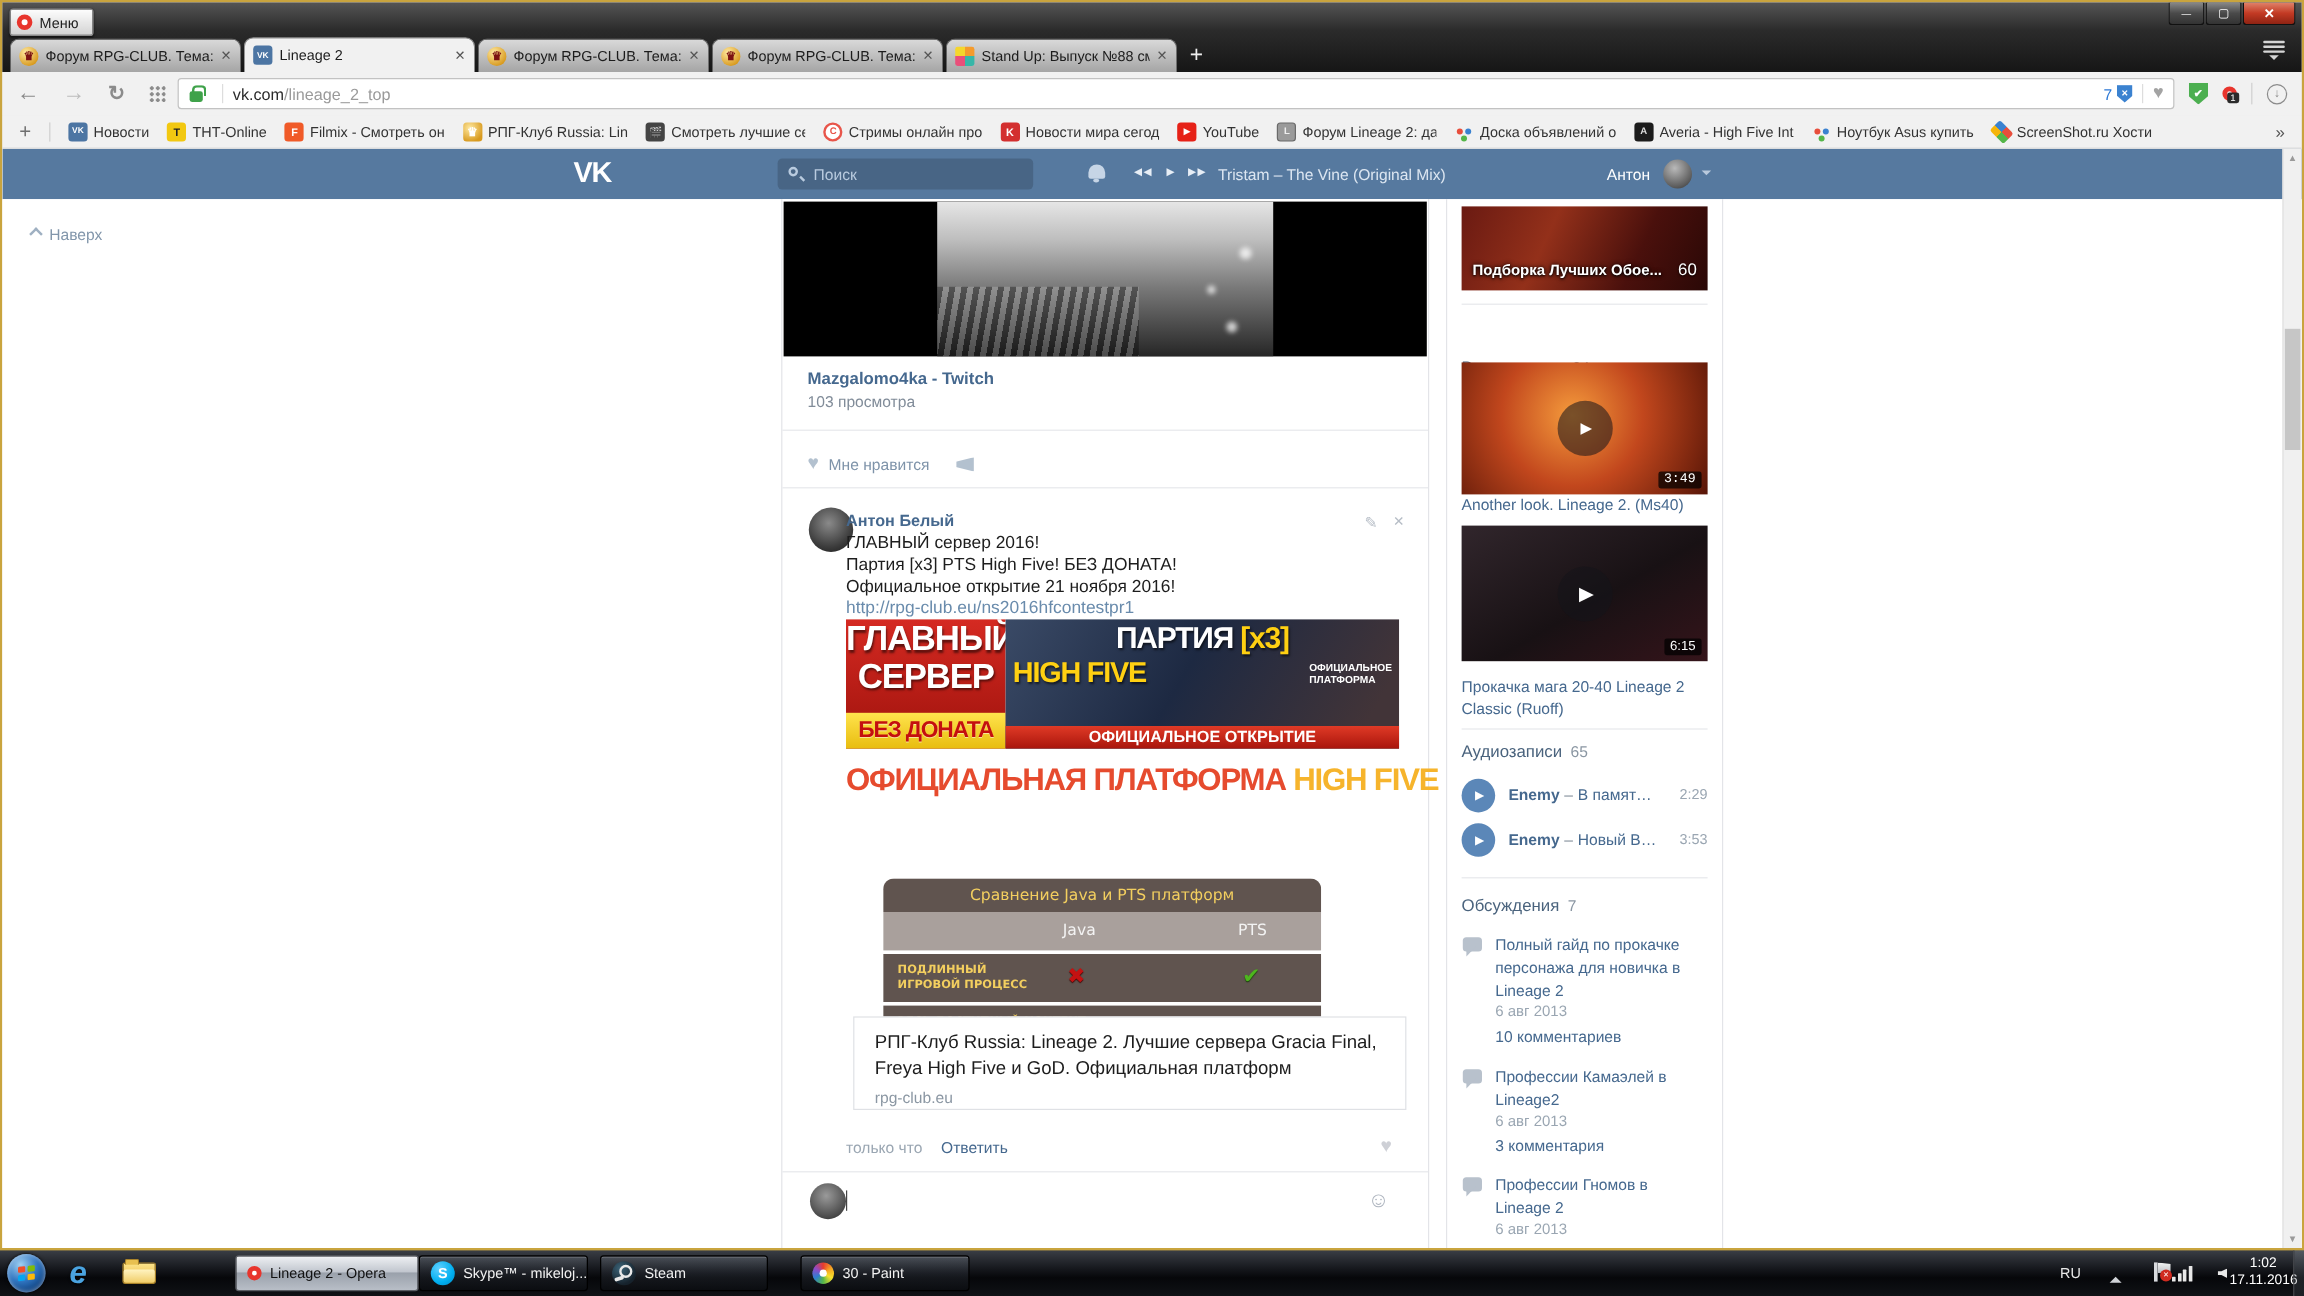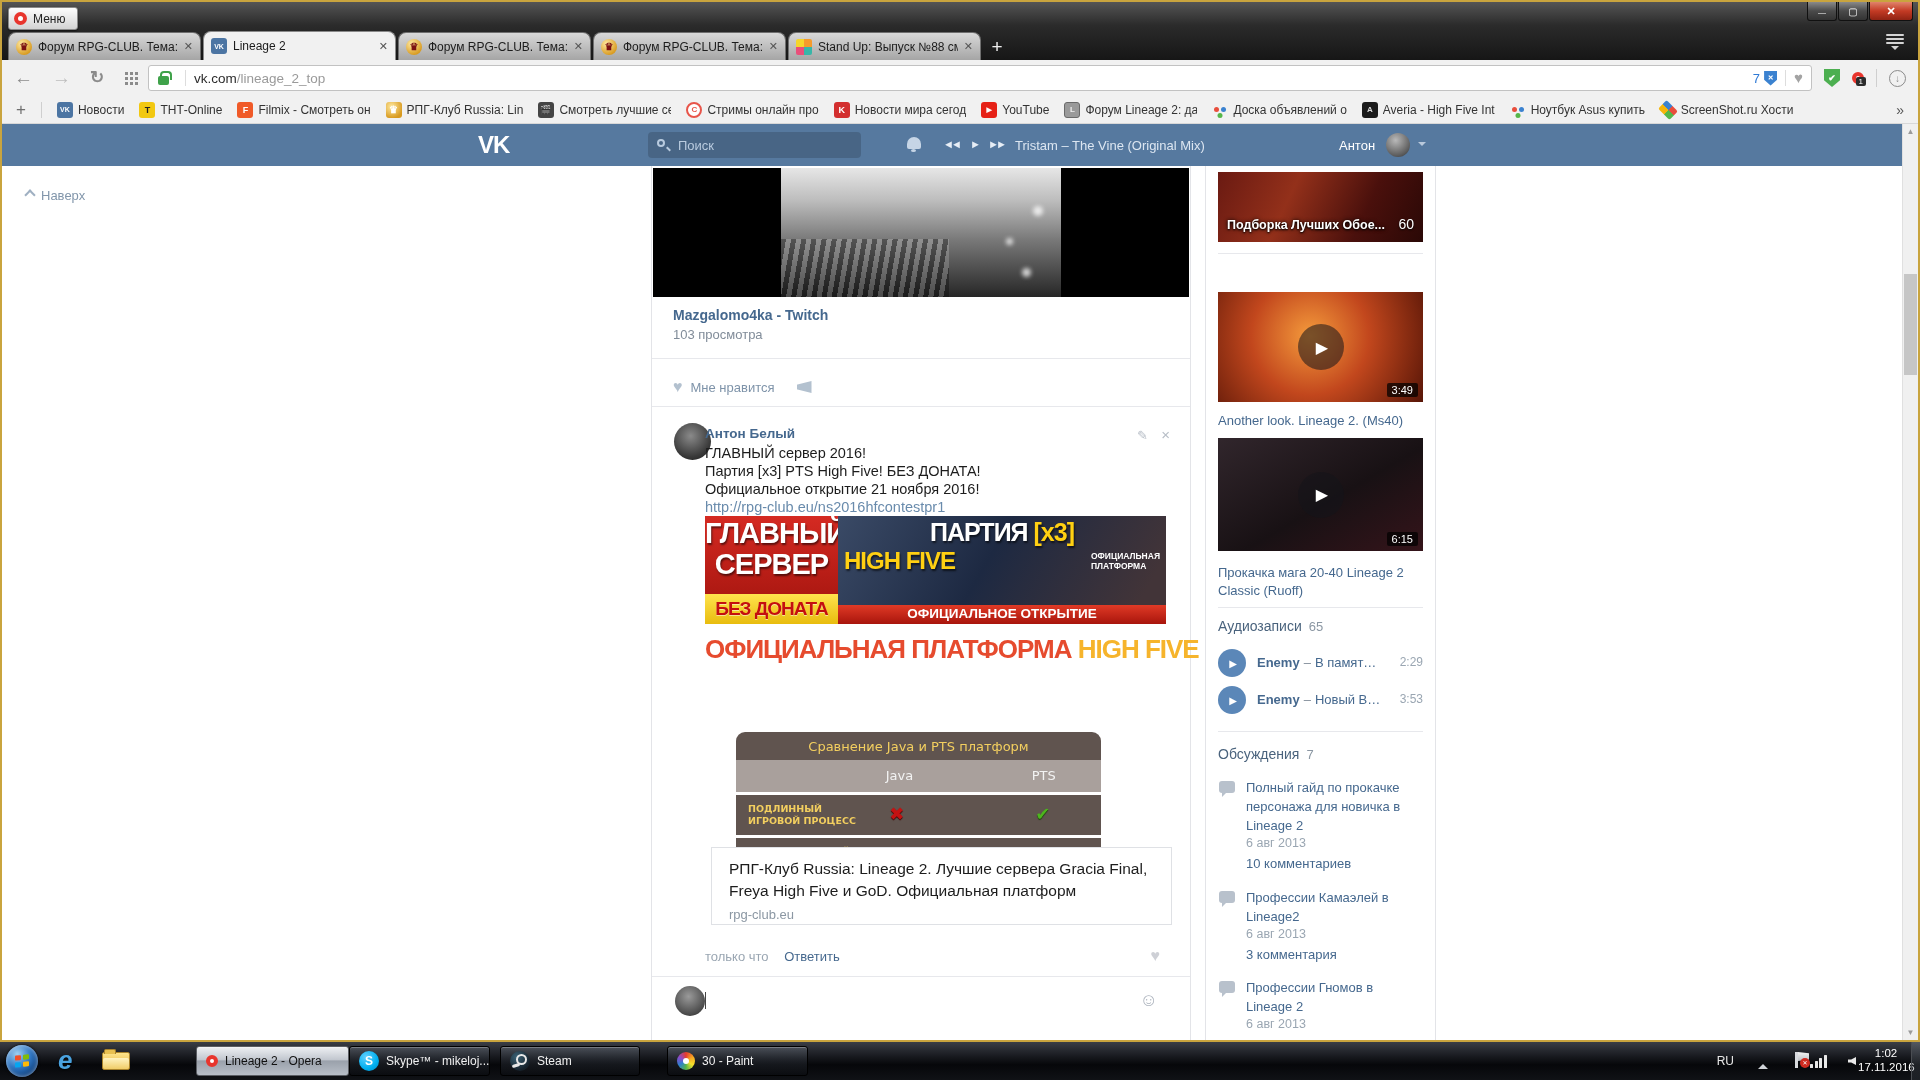--- a/index.html
+++ b/index.html
@@ -215,21 +215,21 @@
     background:linear-gradient(115deg,#6a1a12 0%,#93301a 35%,#4a100c 70%,#2a0806 100%); }
   #sb-featured .ttl { position:absolute; left:9px; bottom:10px; color:#fff; font-weight:bold; font-size:12.5px;
     text-shadow:0 1px 2px #000, 0 0 4px #000; }
   #sb-featured .cnt { position:absolute; right:9px; bottom:10px; color:#fff; font-size:14px; text-shadow:0 1px 2px #000; }
   .sb-sep { position:absolute; left:0; right:0; height:1px; background:#e7e8ec; }
   #sbsep1{top:87px;} #sbsep2{top:441px;} #sbsep3{top:565px;}
   .sb-h { position:absolute; left:0; font-size:14px; color:#4a637d; }
   .sb-h .cnt { color:#8b97a3; font-size:13px; margin-left:7px; }
   #sbh-videos{top:108px;margin-top:24px;} #sbh-audios{top:452px;} #sbh-disc{top:580px;}
   .sb-video { position:absolute; left:0; width:205px; overflow:hidden; }
-  #sbv1 { top:126px; height:110px; background:radial-gradient(circle at 45% 40%, #f59b3c 0%, #c2471d 45%, #571507 100%); }
+  #sbv1 { top:136px; height:110px; background:radial-gradient(circle at 45% 40%, #f59b3c 0%, #c2471d 45%, #571507 100%);font-family:Liberation Mono, monospace; }
   #sbv2 { top:272px; height:113px; background:linear-gradient(150deg,#31262c 0%,#181114 55%,#35141a 100%); }
   .playbtn { position:absolute; left:50%; top:50%; width:46px; height:46px; margin:-23px 0 0 -23px;
     background:rgba(20,20,25,.55); border-radius:50%; display:flex; align-items:center; justify-content:center; }
   .playbtn::before { content:"▶"; color:#fff; font-size:16px; margin-left:3px; }
   .durbadge { position:absolute; right:5px; bottom:5px; background:rgba(0,0,0,.72); color:#fff; font-size:11px;
     padding:1px 5px; border-radius:2px; }
   .sb-cap { position:absolute; left:0; width:205px; font-size:13px; color:#45688e; line-height:18px; }
   #sbcap1{top:246px;} #sbcap2{top:398px;}
   .audio-row { position:absolute; left:0; width:205px; height:32px; }
   #aud1{top:482px;} #aud2{top:519px;}
@@ -511,21 +511,21 @@
           <div id="bn-mid">
             <div class="t">ГЛАВНЫЙ</div>
             <div class="t">СЕРВЕР</div>
             <div id="bn-nodonate">БЕЗ ДОНАТА</div>
           </div>
           <div id="bn-right">
             <div id="bn-party"><span>ПАРТИЯ</span> <span class="mult">[x3]</span></div>
             <div id="bn-hfrow">
               <span id="bn-hf">HIGH FIVE</span>
               <span id="bn-side">
-                <div>ОФИЦИАЛЬНАЯ</div>
+                <div>ОФИЦИАЛЬНОЕ</div>
                 <div>ПЛАТФОРМА</div>
               </span>
             </div>
             <div id="bn-open">
               <div class="o1">ОФИЦИАЛЬНОЕ ОТКРЫТИЕ</div>
 
             </div>
           </div>
         </div>
 

